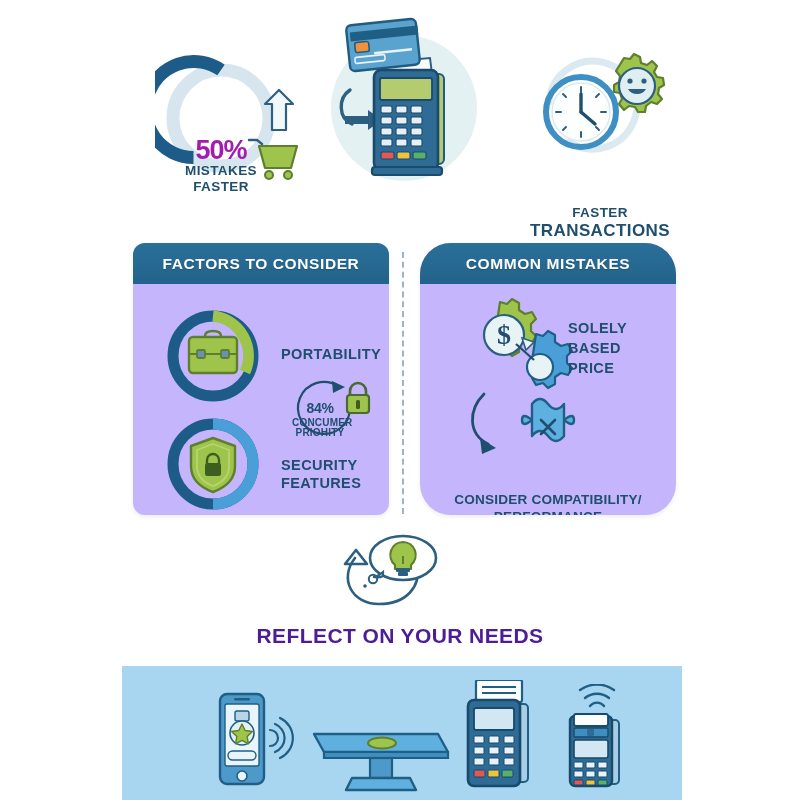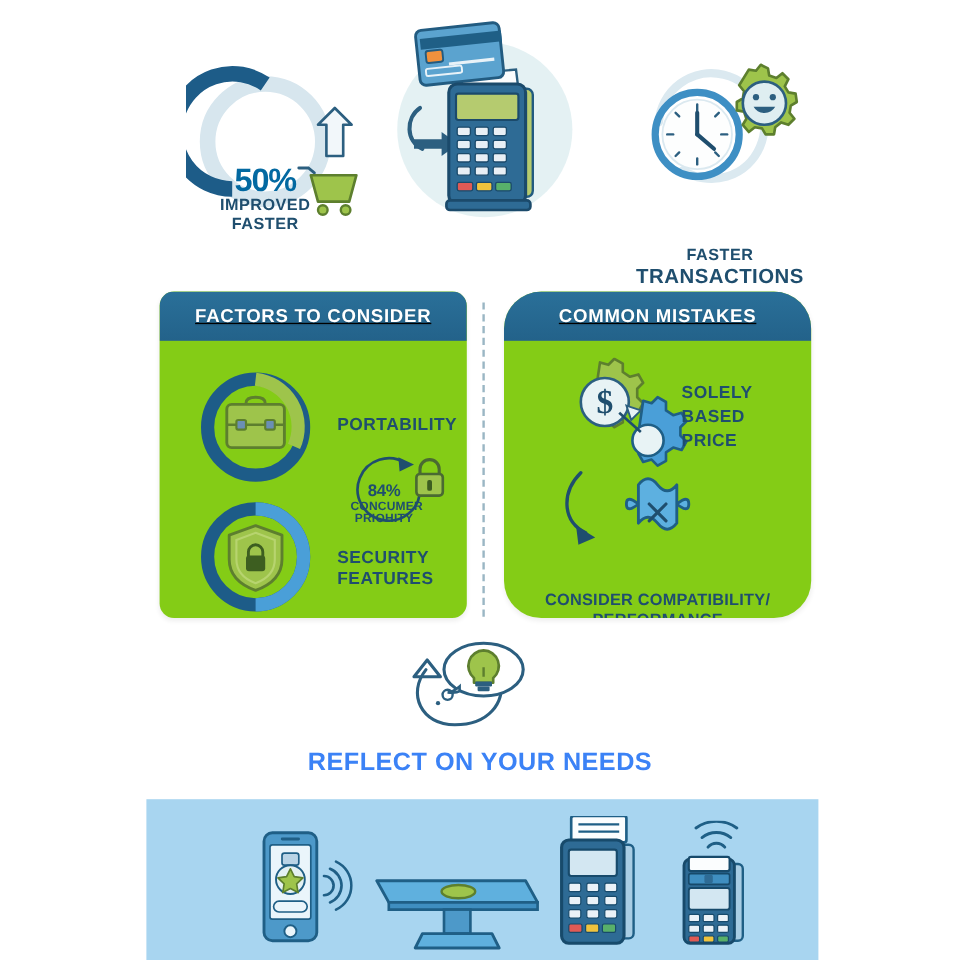--- a/index.html
+++ b/index.html
@@ -16,33 +16,32 @@
 
   
   .kpi-label{
     color:#1f4e6e;
     font-weight:bold;
     text-align:center;
     letter-spacing:.4px;
     line-height:1.08;
   }
   .kpi-pct{
-    color:#0369a1;
+    color:#a21caf;
     font-weight:bold;
     letter-spacing:-1px;
   }
 
   
   .panel{
     position:absolute;
     border-radius:12px;
     overflow:hidden;
-    background:#84cc16;
+    background:#c4b5fd;
     box-shadow:0 2px 4px rgba(0,0,0,.07);
-    text-decoration:underline;
   }
   .panel-header{
     height:41px;
     background:#266a93;
     background:linear-gradient(180deg,#2a7099 0%,#23628a 100%);
     display:flex;align-items:center;justify-content:center;
   }
   .panel-header span{
     color:#ffffff;
     font-weight:bold;
@@ -69,21 +68,21 @@
   }
   .mistake-label{
     color:#1f4e6e;font-weight:bold;font-size:14.5px;letter-spacing:.4px;line-height:1.24;
   }
   .mistake-caption{
     color:#1f4e6e;font-weight:bold;font-size:13.6px;letter-spacing:.2px;
     line-height:1.25;text-align:center;
   }
 
   .cta-title{
-    color:#3b82f6;font-weight:bold;font-size:21px;letter-spacing:.4px;text-align:center;
+    color:#4c1d95;font-weight:bold;font-size:21px;letter-spacing:.4px;text-align:center;
   }
 
   .divider{
     position:absolute;
     border-left:2px dashed #9ab6c4;
   }
 
   .banner{
     position:absolute;
     background:#a8d5f0;
@@ -104,21 +103,21 @@
       </g>
     </svg>
     
     <svg class="abs" style="left:92px;top:82px;" width="56" height="52" viewBox="0 0 56 52">
       <path d="M2 6 L10 6 L15 10" fill="none" stroke="#2c5f80" stroke-width="2.4" stroke-linecap="round"></path>
       <path d="M12 12 L50 12 L44 34 L18 34 Z" fill="#9ec44b" stroke="#5d7f2e" stroke-width="2.2" stroke-linejoin="round"></path>
       <circle cx="22" cy="41" r="4" fill="#9ec44b" stroke="#5d7f2e" stroke-width="2"></circle>
       <circle cx="41" cy="41" r="4" fill="#9ec44b" stroke="#5d7f2e" stroke-width="2"></circle>
     </svg>
     <div class="abs kpi-pct" style="left:0;top:83px;width:132px;text-align:center;font-size:27px;">50%</div>
-    <div class="abs kpi-label" style="left:0;top:112px;width:132px;font-size:13.5px;">IMPROVED</div>
+    <div class="abs kpi-label" style="left:0;top:112px;width:132px;font-size:13.5px;">MISTAKES</div>
     <div class="abs kpi-label" style="left:0;top:128px;width:132px;font-size:13.5px;">FASTER</div>
   </div>
 
   <div class="abs" style="left:312px;top:12px;width:180px;height:190px;">
     <svg width="180" height="190" viewBox="0 0 180 190">
       <circle cx="92" cy="96" r="73" fill="#dfeef1" opacity=".85"></circle>
 
       <g>
         <path d="M38 78 C26 86 26 106 40 112" fill="none" stroke="#2c5f80" stroke-width="3.4" stroke-linecap="round"></path>
         <path d="M33 104 L56 104 L56 98 L70 108 L56 118 L56 112 L33 112 Z" fill="#2c5f80"></path>

